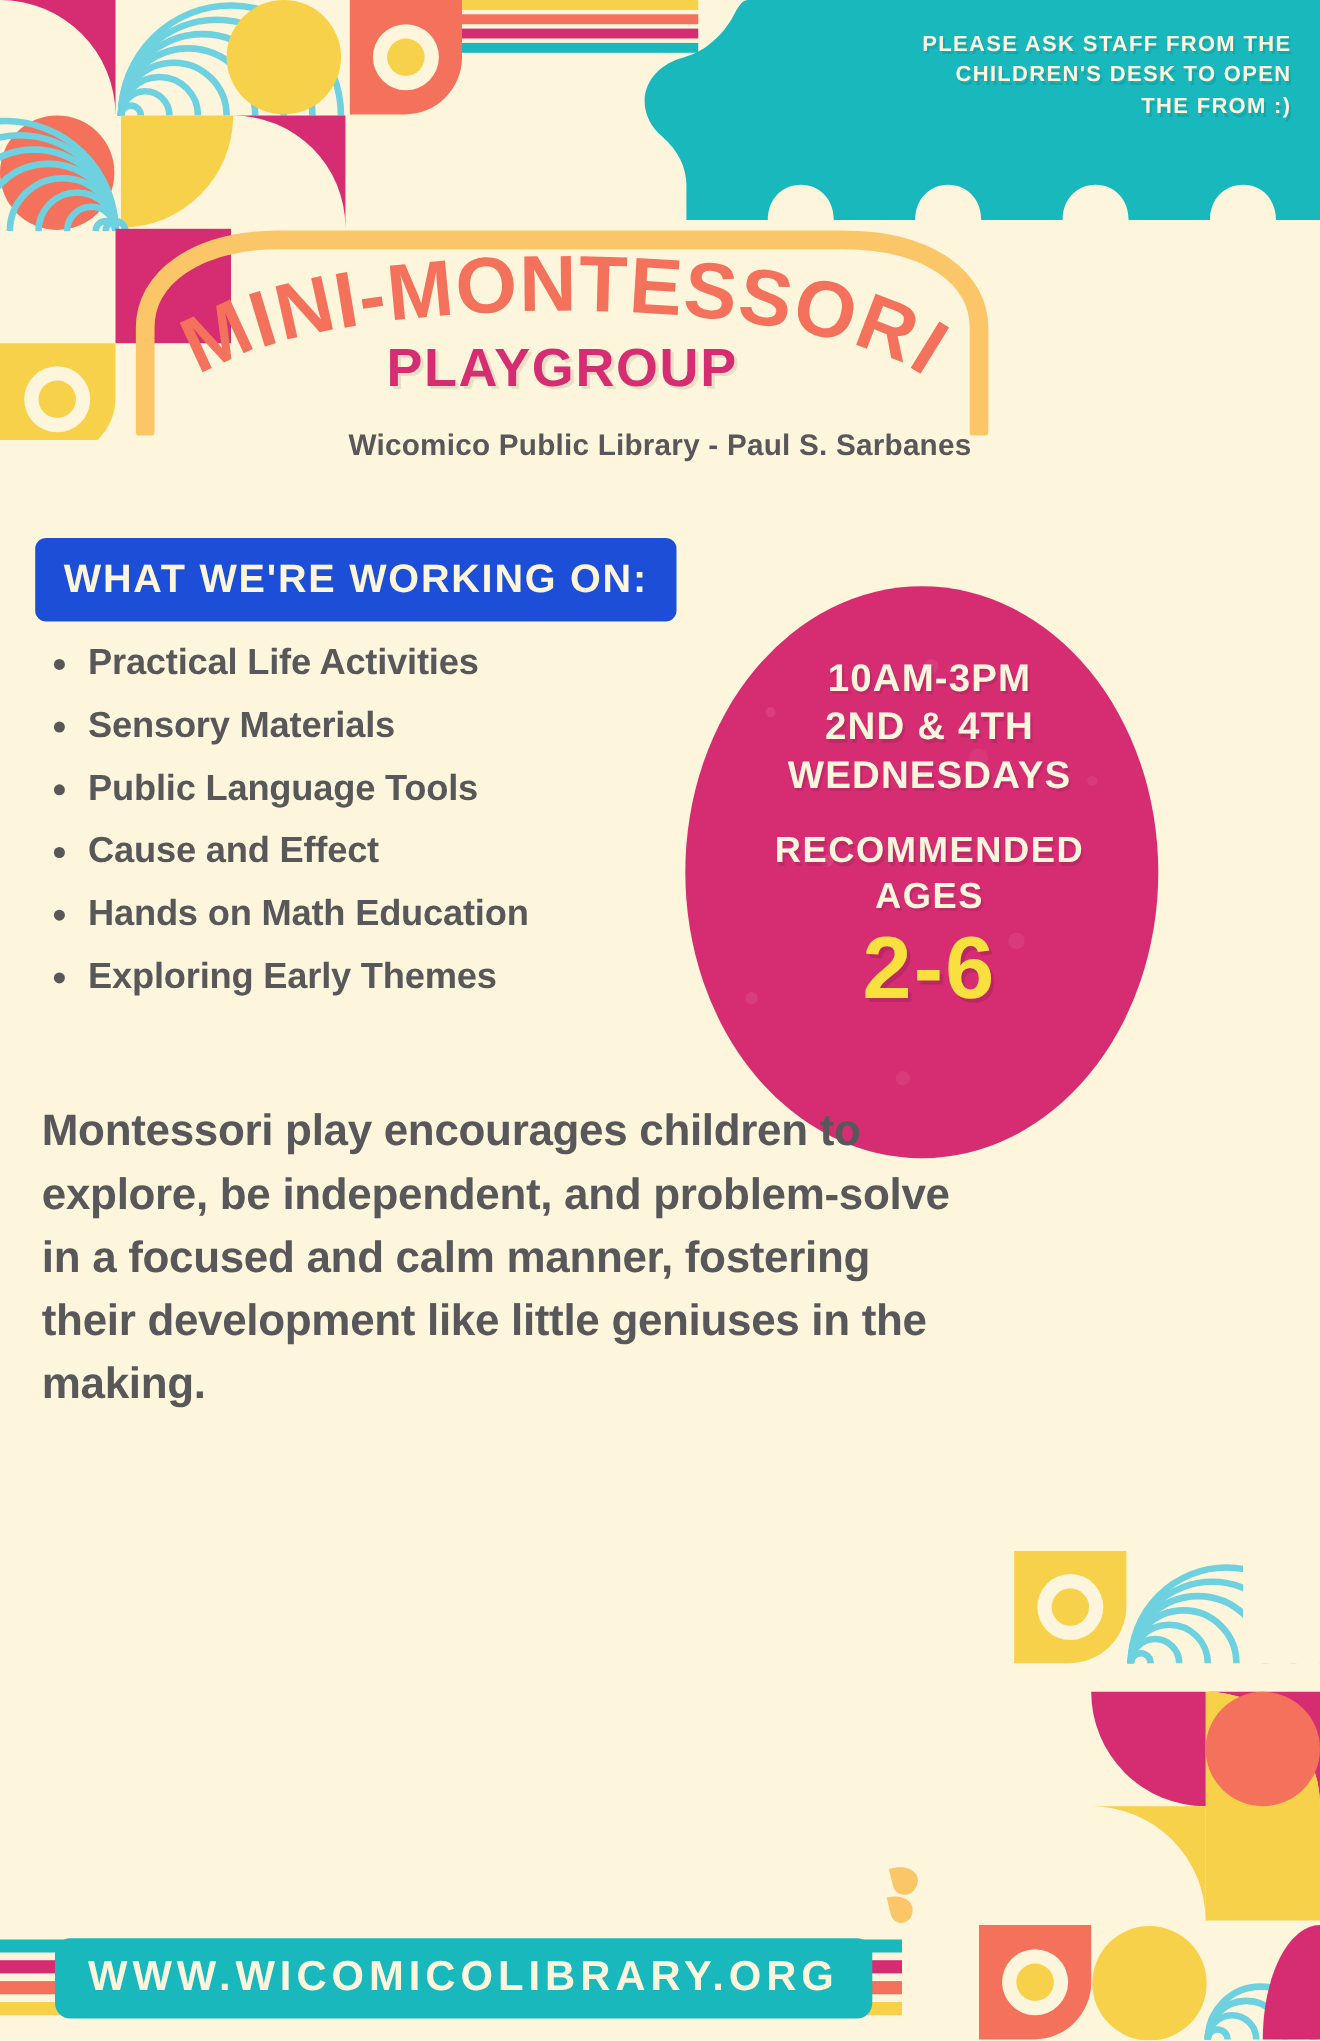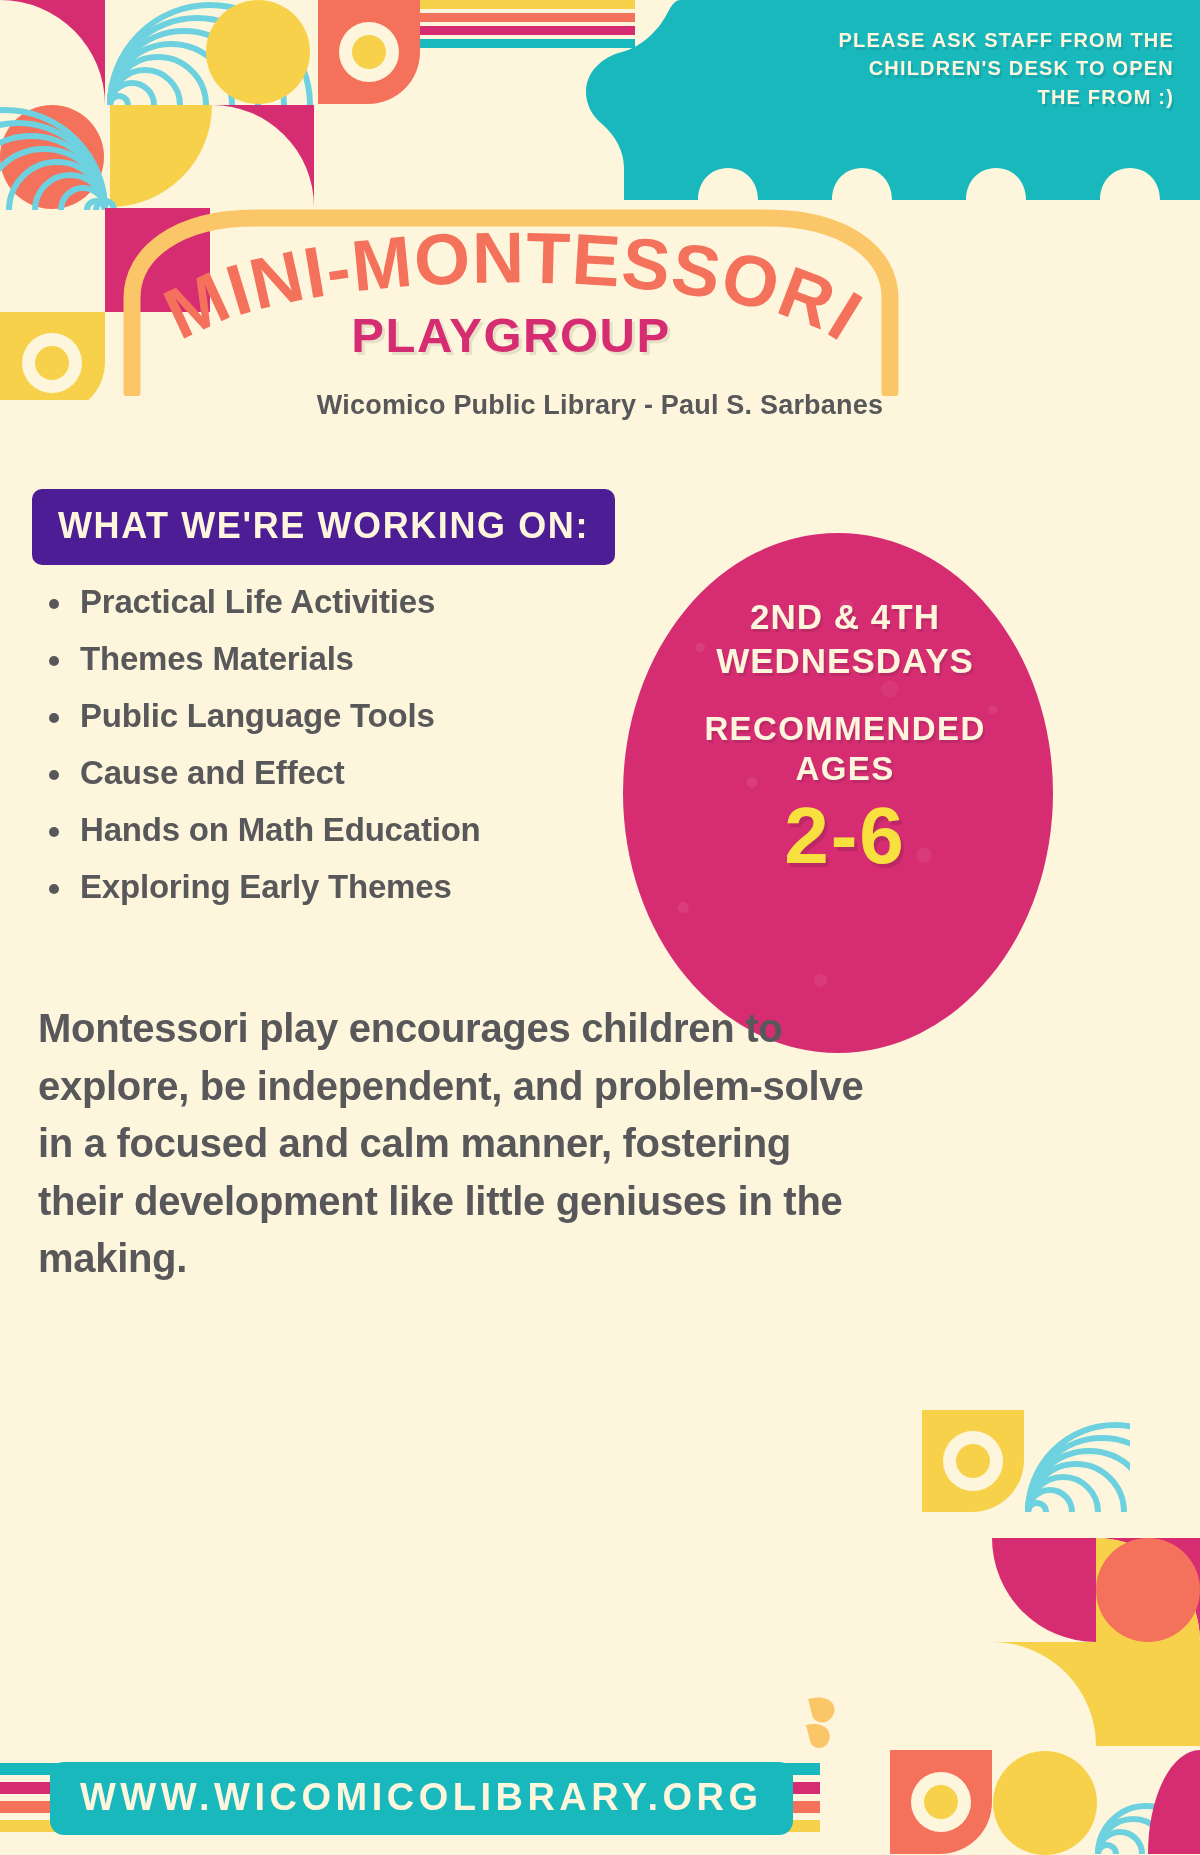--- a/index.html
+++ b/index.html
@@ -58,21 +58,21 @@
   #library-line {
     position:absolute; left:0; right:0; top:390px;
     text-align:center; z-index:6;
     font-size:27px; font-weight:bold; color:#58585a;
     letter-spacing:0.2px;
   }
 
   
   #working-banner {
     position:absolute; left:32px; top:489px; z-index:6;
-    background:#4c1d95; border-radius:10px;
+    background:#1d4ed8; border-radius:10px;
     padding:16px 26px 18px 26px;
     color:#fdf6dd; font-size:36px; font-weight:bold; letter-spacing:1.6px;
   }
 
   
   #bullets {
     position:absolute; left:46px; top:573px; z-index:6;
     list-style:none;
   }
   #bullets li {
@@ -247,29 +247,30 @@
   </svg>
   <div id="subtitle-playgroup">PLAYGROUP</div>
 </div>
 
 <div id="library-line">Wicomico Public Library - Paul S. Sarbanes</div>
 
 <div id="working-banner">WHAT WE'RE WORKING ON:</div>
 
 <ul id="bullets">
   <li>Practical Life Activities</li>
-  <li>Themes Materials</li>
+  <li>Sensory Materials</li>
   <li>Public Language Tools</li>
   <li>Cause and Effect</li>
   <li>Hands on Math Education</li>
   <li>Exploring Early Themes</li>
 </ul>
 
 <div id="pink-blob"></div>
 <div id="blob-text">
+  <div class="line-time">10AM-3PM</div>
   <div class="line-time">2ND &amp; 4TH</div>
   <div class="line-time">WEDNESDAYS</div>
   <div class="gap"></div>
   <div class="line-rec">RECOMMENDED</div>
   <div class="line-rec">AGES</div>
   <div class="ages-number">2-6</div>
 </div>
 
 <div id="paragraph">Montessori play encourages children to explore, be independent, and problem-solve in a focused and calm manner, fostering their development like little geniuses in the making.</div>
 

